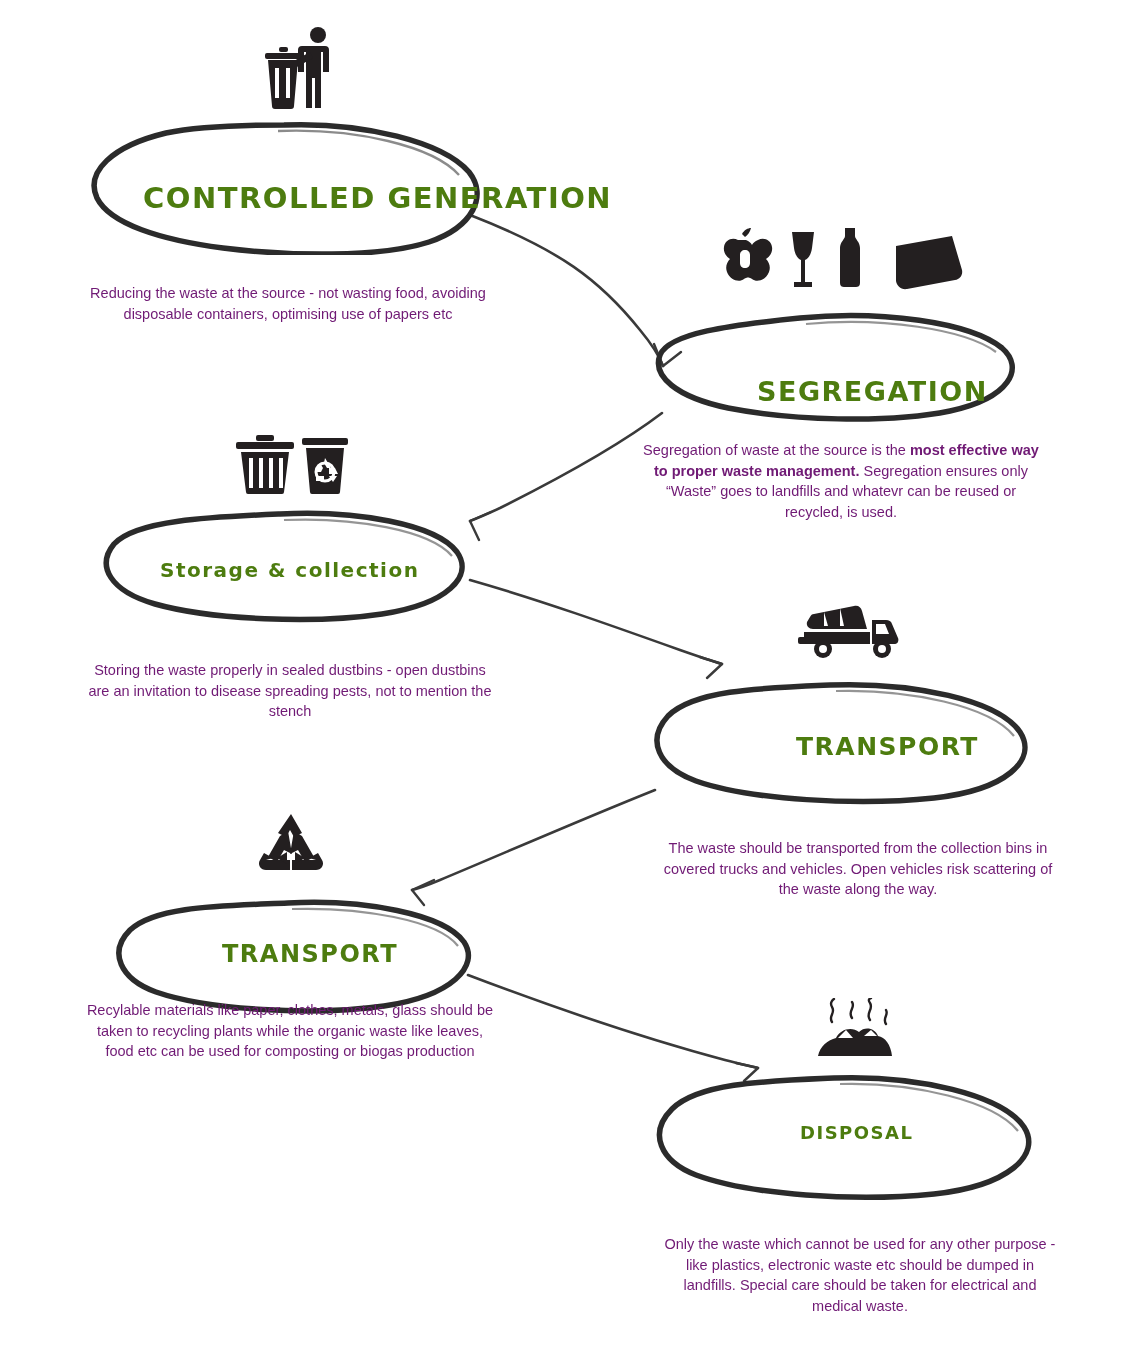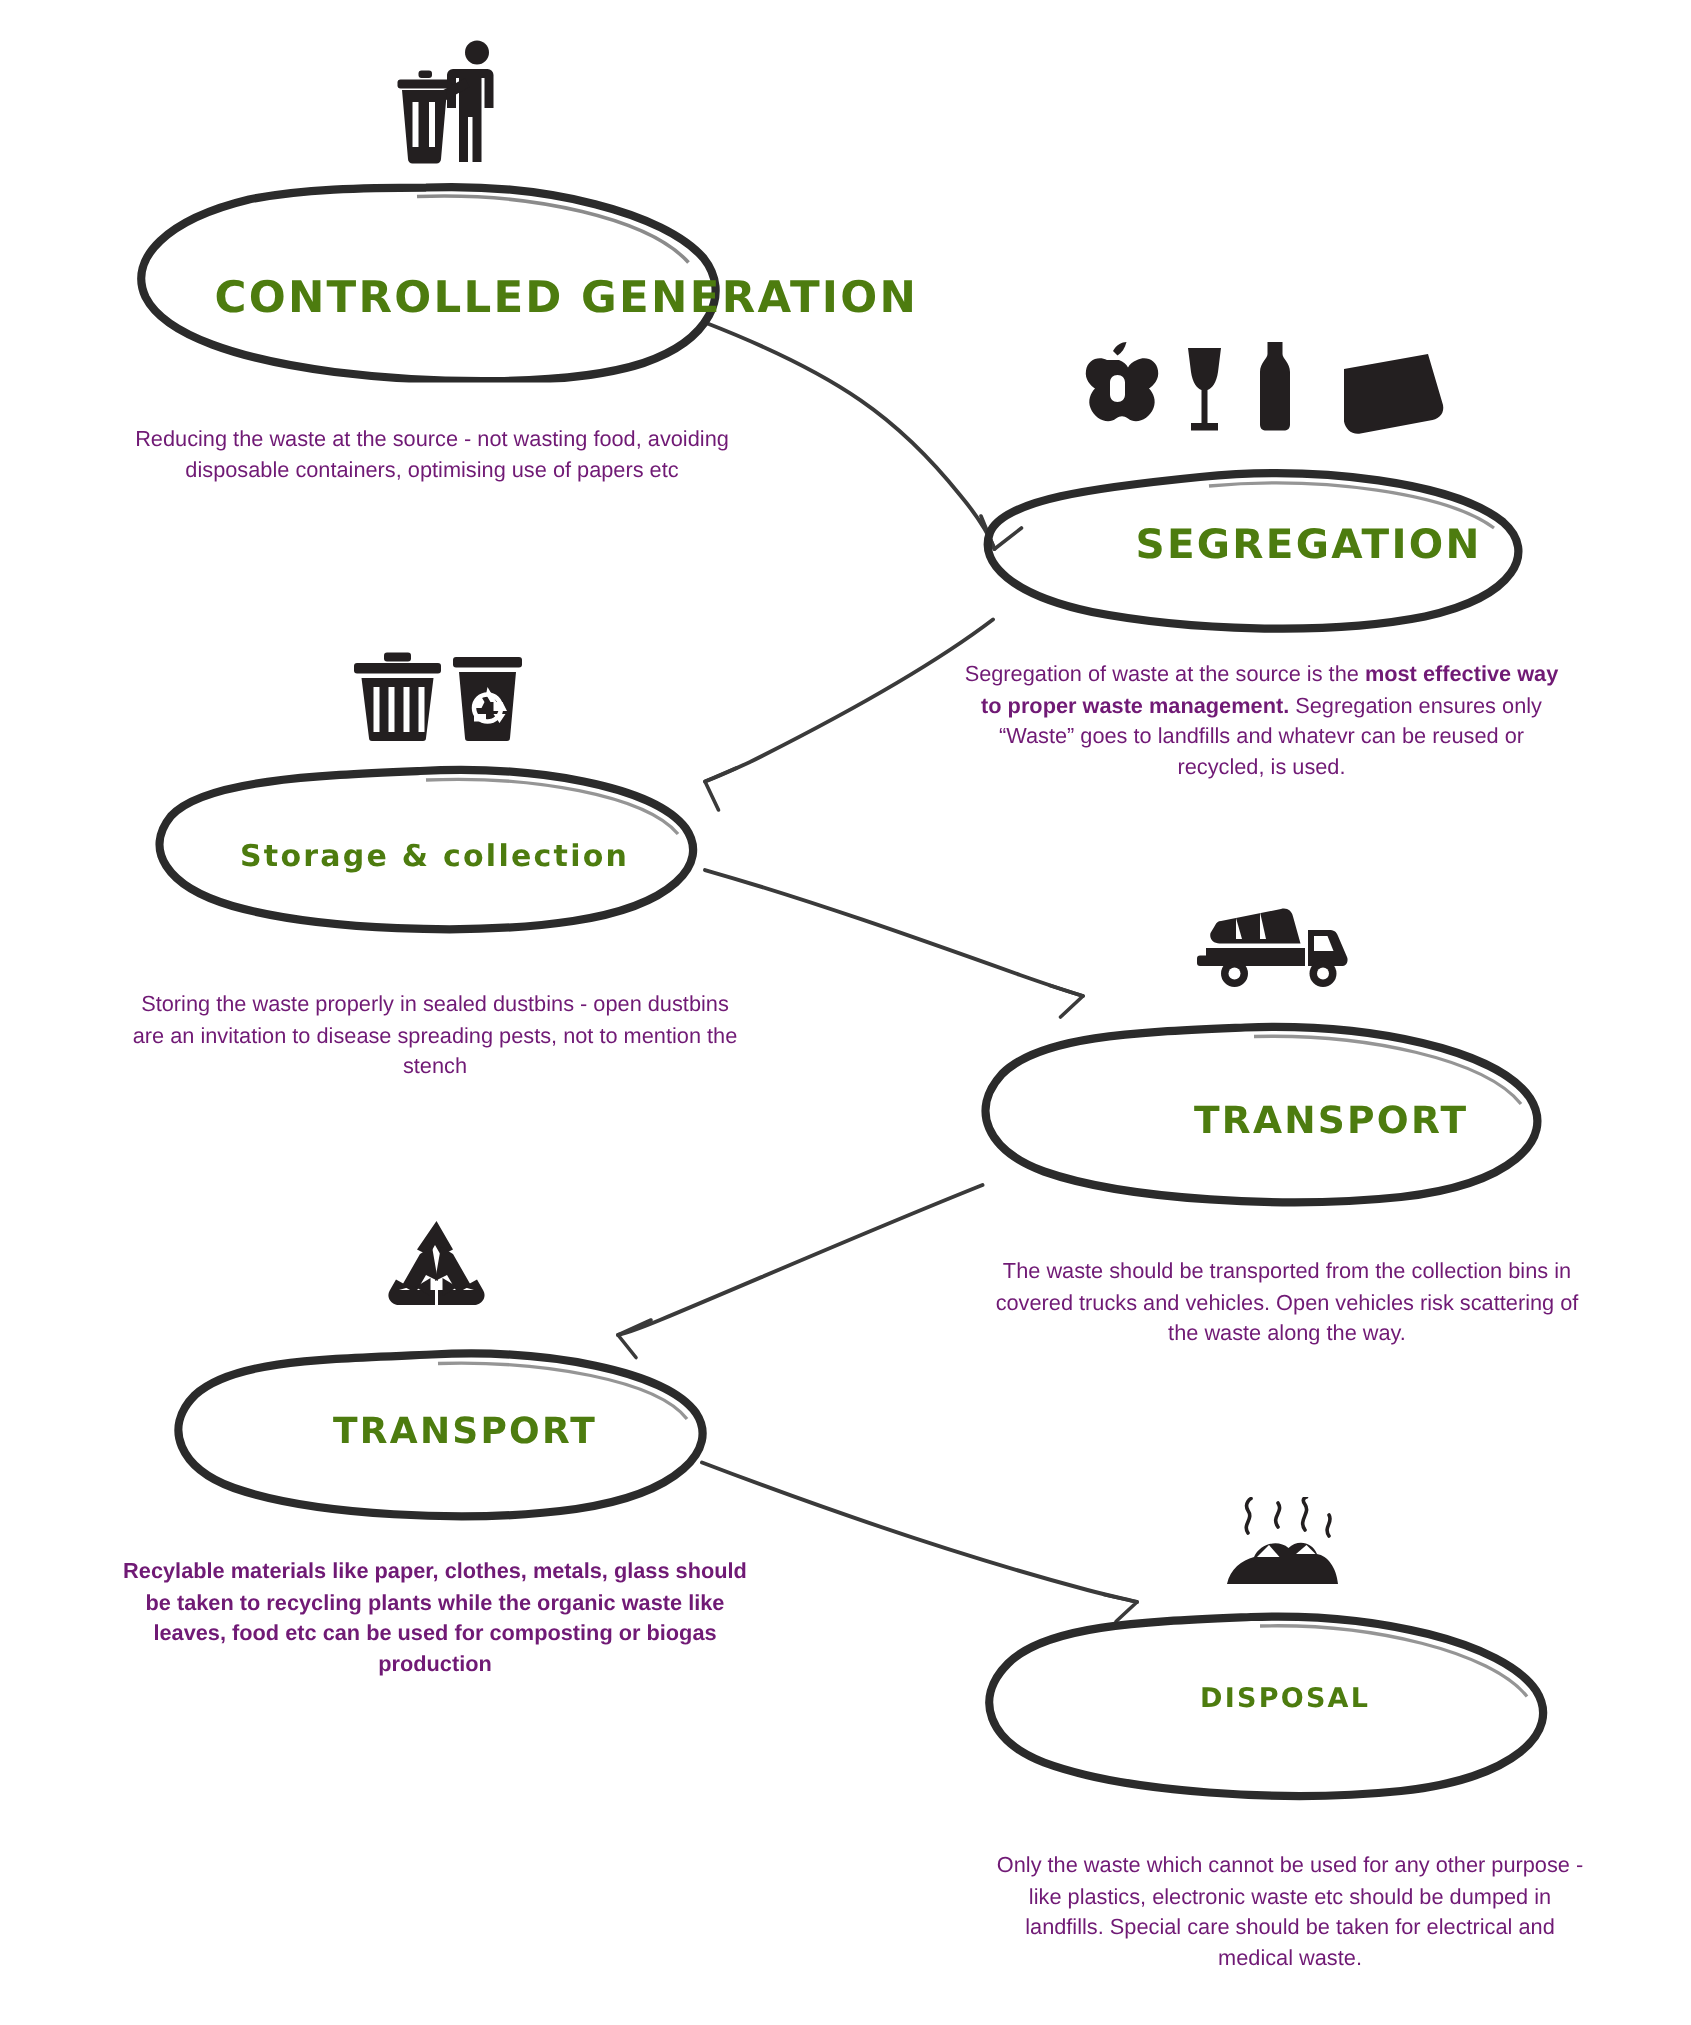--- a/index.html
+++ b/index.html
@@ -51,21 +51,21 @@
   .arrow {
     position: absolute;
     left: 0;
     top: 0;
     width: 1127px;
     height: 1350px;
     pointer-events: none;
   }
   
   .lbl-generation { font-size: 29px; }
-  .lbl-segregation { font-size: 27px; }
+  .lbl-segregation { font-size: 27px; margin-top: 28px; }
   .lbl-storage { font-size: 20px; }
   .lbl-transport { font-size: 25px; }
   .lbl-processing { font-size: 24px; }
   .lbl-disposal { font-size: 18px; }
 </style>
 </head>
 <body>
 
 <svg class="arrow" viewBox="0 0 1127 1350">
   <g fill="none" stroke="#3a3a3a" stroke-width="2.6" stroke-linecap="round">
@@ -203,21 +203,21 @@
       <path d="M37,2 l11,19 l-8,4 l-4,-7 l-4,7 l-8,-4 z"></path>
       <path d="M26,24 l-12,21 l9,5 l7,-12 l8,4 l-4,-23 z"></path>
       <path d="M48,24 l12,21 l-9,5 l-7,-12 l-8,4 l4,-23 z" transform="translate(0,0)"></path>
       <path d="M12,48 h24 v10 h-24 c-5,0 -9,-5 -6,-10 l4,-7 l9,5 z"></path>
       <path d="M62,48 h-24 v10 h24 c5,0 9,-5 6,-10 l-4,-7 l-9,5 z"></path>
       <path d="M33,40 l-10,6 l10,6 z"></path>
       <path d="M41,40 l10,6 l-10,6 z"></path>
     </g>
   </svg>
 </div>
-<div class="caption" style="left:82px; top:1038px; width:416px;font-weight:bold;">Recylable materials like paper, clothes, metals, glass should be taken to recycling plants while the organic waste like leaves, food etc can be used for composting or biogas production</div>
+<div class="caption" style="left:82px; top:1000px; width:416px;">Recylable materials like paper, clothes, metals, glass should be taken to recycling plants while the organic waste like leaves, food etc can be used for composting or biogas production</div>
 
 <div class="node" style="left:652px; top:1073px; width:382px; height:128px;">
   <svg class="node-ellipse" width="382" height="128" viewBox="0 0 382 128">
     <path d="M182,5 C266,2 350,22 372,54 C390,82 356,113 282,121 C204,129 98,122 44,102 C8,88 -4,60 20,36 C46,10 112,8 182,5 Z" fill="none" stroke="#2b2b2b" stroke-width="5.5" stroke-linecap="round"></path>
     <path d="M188,11 C262,9 342,28 366,58" fill="none" stroke="#2b2b2b" stroke-width="2.2" opacity="0.5"></path>
   </svg>
 </div>
 <div class="node-label lbl-disposal" style="left:800px; top:1122px;">DISPOSAL</div>
 <div class="icon" style="left:808px; top:998px;">
   <svg width="96" height="60" viewBox="0 0 96 60">

